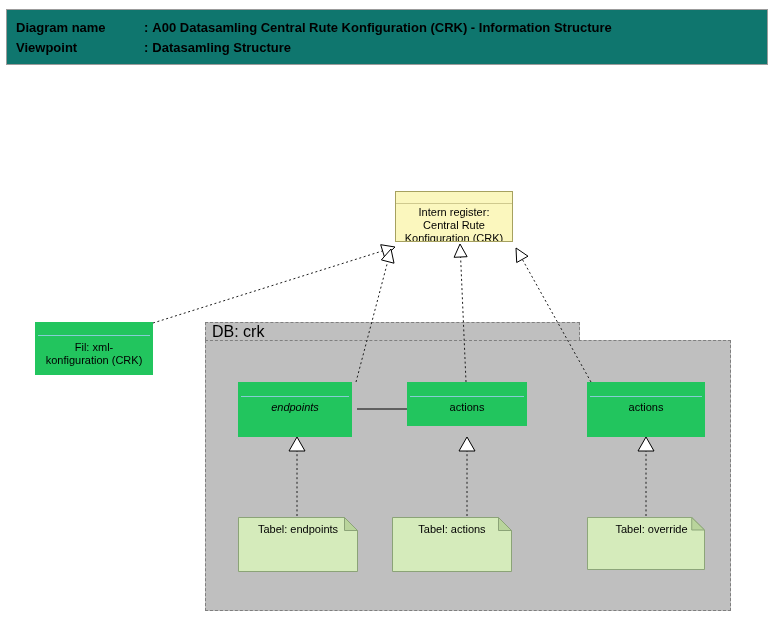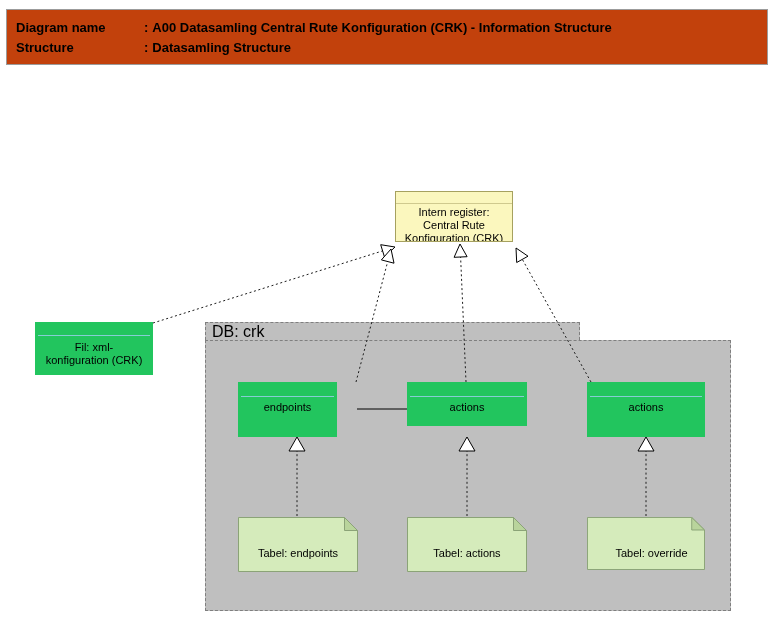--- a/index.html
+++ b/index.html
@@ -4,21 +4,21 @@
 <style>
   html,body { margin:0; padding:0; background:#ffffff; }
   .canvas {
     position:relative; width:777px; height:621px; overflow:hidden;
     font-family:"Liberation Sans", sans-serif; background:#ffffff;
   }
 
   
   .title-block {
     position:absolute; left:6px; top:9px; width:762px; height:56px;
-    box-sizing:border-box; background:#c2410c; border:1px solid #9b9b9b;
+    box-sizing:border-box; background:#0f766e; border:1px solid #9b9b9b;
     padding:8px 0 0 9px; color:#000;
   }
   .title-row { font-size:13px; font-weight:bold; line-height:20px; white-space:nowrap; }
   .title-label { display:inline-block; width:128px; }
   .title-colon { display:inline-block; }
   .title-value { padding-left:4px; }
 
   
   .db-tab {
     position:absolute; left:205px; top:322px; width:375px; height:18px;
@@ -42,34 +42,34 @@
   .obj  { background:#22c55e; border:3px solid #22c55e; }
   .obj .hdr { height:12px; border-bottom:1px solid #86cdd4; }
   .reg  { background:#fbf7be; border:1px solid #a6a15f; }
   .reg .hdr { height:12px; border-bottom:1px solid #cfc98e; }
 
   #node-intern-register { left:395px; top:191px; width:118px; height:51px; }
   #node-intern-register .lbl { padding-top:2px; }
   #node-fil-xml { left:35px; top:322px; width:118px; height:53px; }
   #node-fil-xml .hdr { height:11px; }
   #node-fil-xml .lbl { padding-top:5px; }
-  #node-endpoints { left:238px; top:382px; width:99px; height:55px; }
+  #node-endpoints { left:238px; top:382px; width:114px; height:55px;font-style:italic; }
   #node-actions   { left:407px; top:382px; width:120px; height:44px; }
   #node-override  { left:587px; top:382px; width:118px; height:55px; }
   .obj .lbl { padding-top:4px; }
 
   
   .note { position:absolute; }
   .note svg { display:block; }
   .note .lbl {
     position:absolute; left:0; top:6px; width:100%;
-    font-size:11px; line-height:13px; text-align:center; color:#000; white-space:nowrap;margin-top:24px;
+    font-size:11px; line-height:13px; text-align:center; color:#000; white-space:nowrap;
   }
   #note-tabel-endpoints { left:238px; top:517px; width:120px; height:55px; }
-  #note-tabel-actions   { left:407px; top:517px; width:120px; height:55px; }
+  #note-tabel-actions   { left:392px; top:517px; width:120px; height:55px; }
   #note-tabel-override  { left:587px; top:517px; width:129px; height:53px;text-decoration:underline; }
 
   
   .connectors {
     position:absolute; left:0; top:0; width:777px; height:621px;
     pointer-events:none; z-index:5;
   }
   .rel-line { stroke:#1c1c1c; stroke-width:1; fill:none; stroke-dasharray:2 2.6; }
   .assoc-line { stroke:#000; stroke-width:1; fill:none; }
   .arrow { fill:#ffffff; stroke:#000; stroke-width:1; }
@@ -77,21 +77,21 @@
   .node-layer { position:relative; z-index:10; }
   .under-layer { position:relative; z-index:1; }
 </style>
 </head>
 <body>
 
 <div class="canvas">
 
   <div class="title-block">
     <div class="title-row"><span class="title-label">Diagram name</span><span class="title-colon">:</span><span class="title-value">A00 Datasamling Central Rute Konfiguration (CRK) - Information Structure</span></div>
-    <div class="title-row"><span class="title-label">Structure</span><span class="title-colon">:</span><span class="title-value">Datasamling Structure</span></div>
+    <div class="title-row"><span class="title-label">Viewpoint</span><span class="title-colon">:</span><span class="title-value">Datasamling Structure</span></div>
   </div>
 
   <div class="under-layer">
     <div class="db-tab">
       <span>DB: crk</span>
     </div>
     <div class="db-body"></div>
   </div>
 
   <svg class="connectors" width="777" height="621" viewBox="0 0 777 621">

